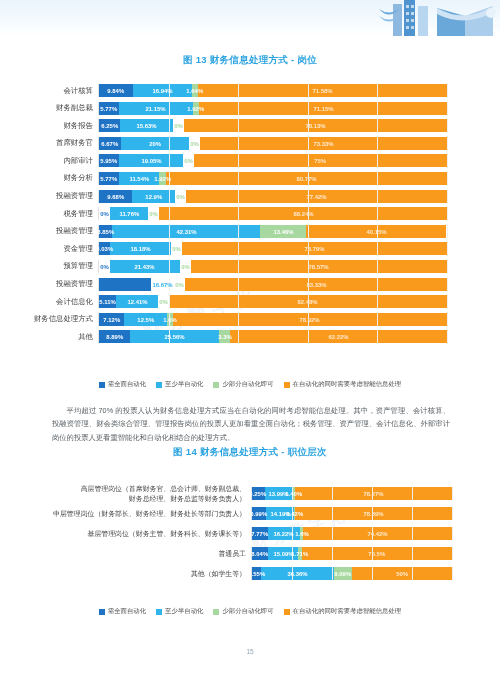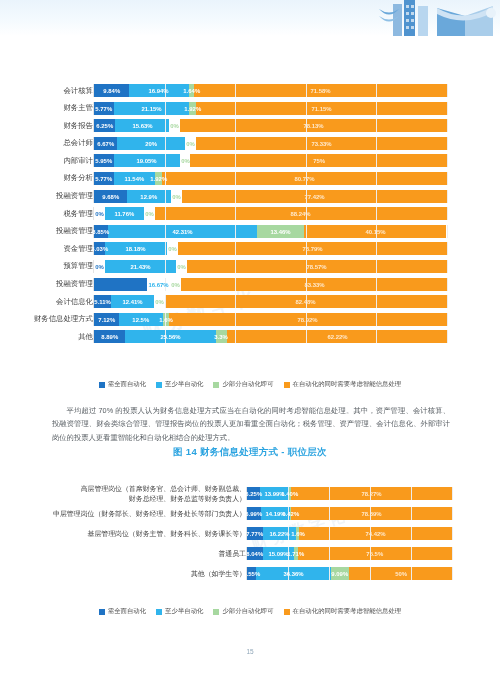--- a/index.html
+++ b/index.html
@@ -39,21 +39,21 @@
   #chart13{left:0;top:84px;width:500px;}
   #chart14{left:0;top:487px;width:500px;}
 
   .row{
     display:flex;align-items:center;
     height:13px;margin-bottom:4.6px;
   }
   #chart14 .row{height:13px;margin-bottom:7px;}
 
   .row-label{
-    flex:0 0 auto;text-align:right;
+    flex:0 0 auto;text-align:right;padding-right:5px;
     font-size:7.4px;color:#3c3c3c;line-height:1.35;
     white-space:pre-line;
   }
   #chart13 .row-label{width:93px;}
   #chart14 .row-label{width:246px;font-size:6.9px;}
 
   .bar{
     flex:1 1 auto;display:flex;height:13px;position:relative;
     border-left:1px solid #e3e3e3;
   }
@@ -130,20 +130,21 @@
         <path d="M90 16 L118 6 L118 36 L90 36 Z" fill="#a9cdea"></path>
         <path d="M62 8 q28 16 56 -2 l0 6 q-28 16 -56 2z" fill="#cfe3f4"></path>
         <circle cx="116" cy="13" r="5" fill="#e8f2fa"></circle>
       </svg>
     </div>
   </div>
 
   <div class="wm" style="left:140px;top:300px;">财务数字化</div>
   <div class="wm" style="left:250px;top:520px;font-size:16px;">财务数字化</div>
 
+  <div class="fig-title" id="fig13-title">图 13 财务信息处理方式 - 岗位</div>
   <div class="chart" id="chart13">
       <div class="row">
         <div class="row-label">会计核算</div>
         <div class="bar">
           <div class="gridlines">
             <div class="gridline" style="left: 20%;"></div>
             <div class="gridline" style="left: 40%;"></div>
             <div class="gridline" style="left: 60%;"></div>
             <div class="gridline" style="left: 80%;"></div>
             <div class="gridline" style="left: 100%;"></div>
@@ -156,21 +157,21 @@
           </div>
           <div class="seg s2" style="width: 1.64%;">
             <span>1.64%</span>
           </div>
           <div class="seg s3" style="width: 71.58%;">
             <span>71.58%</span>
           </div>
         </div>
       </div>
       <div class="row">
-        <div class="row-label">财务主管</div>
+        <div class="row-label">财务副总裁</div>
         <div class="bar">
           <div class="gridlines">
             <div class="gridline" style="left: 20%;"></div>
             <div class="gridline" style="left: 40%;"></div>
             <div class="gridline" style="left: 60%;"></div>
             <div class="gridline" style="left: 80%;"></div>
             <div class="gridline" style="left: 100%;"></div>
           </div>
           <div class="seg s0" style="width: 5.77%;">
             <span>5.77%</span>
@@ -204,21 +205,21 @@
           </div>
           <div class="seg s2" style="flex: 0 0 auto; background: transparent; color: rgb(167, 216, 160); padding: 0px 1px;">
             <span>0%</span>
           </div>
           <div class="seg s3" style="width: 78.13%;">
             <span>78.13%</span>
           </div>
         </div>
       </div>
       <div class="row">
-        <div class="row-label">总会计师</div>
+        <div class="row-label">首席财务官</div>
         <div class="bar">
           <div class="gridlines">
             <div class="gridline" style="left: 20%;"></div>
             <div class="gridline" style="left: 40%;"></div>
             <div class="gridline" style="left: 60%;"></div>
             <div class="gridline" style="left: 80%;"></div>
             <div class="gridline" style="left: 100%;"></div>
           </div>
           <div class="seg s0" style="width: 6.67%;">
             <span>6.67%</span>

